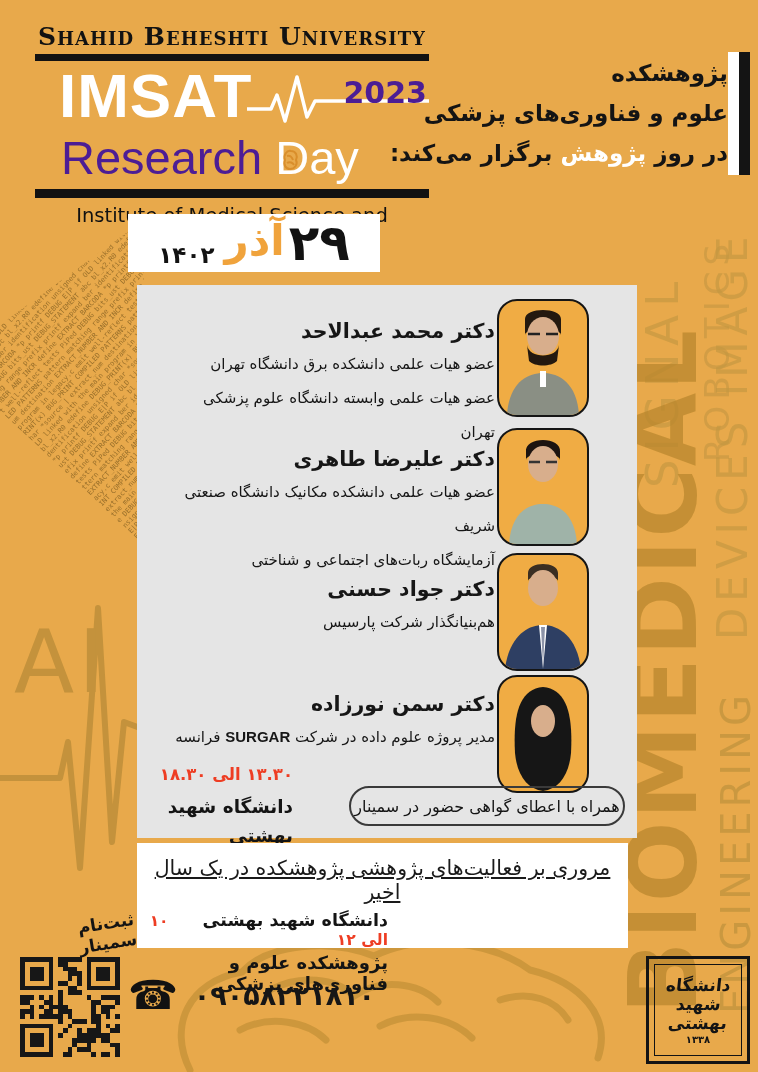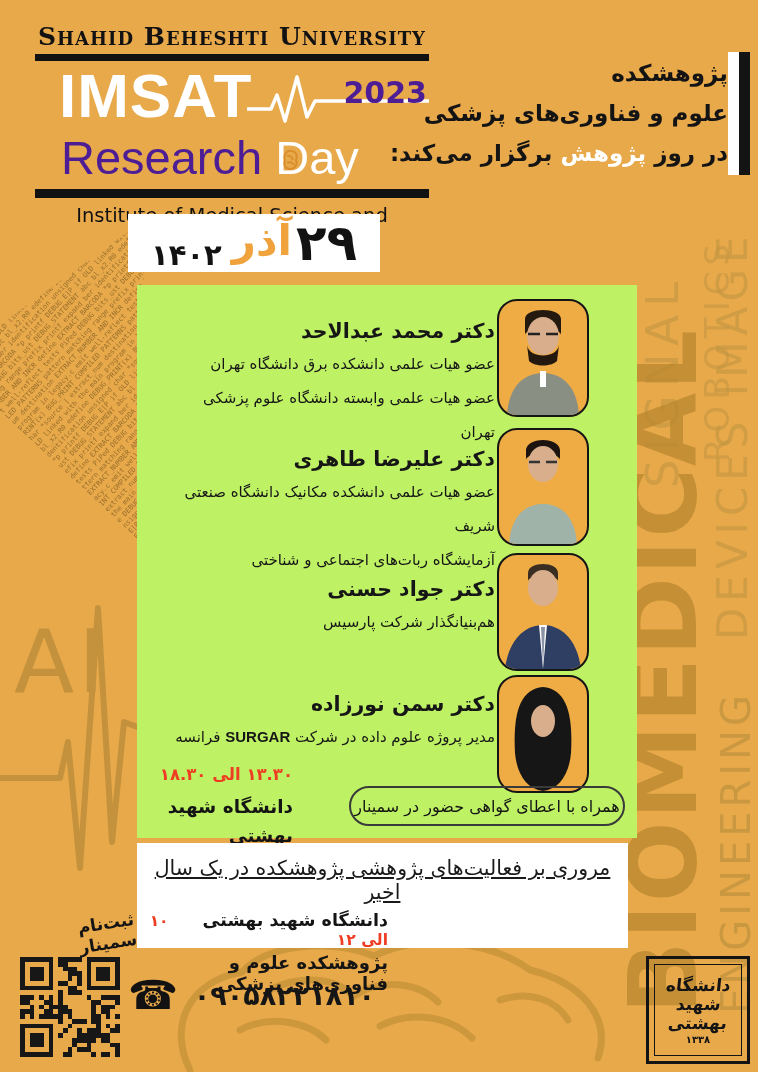--- a/index.html
+++ b/index.html
@@ -48,24 +48,24 @@
   .announce-lines{direction:rtl;text-align:right;font-weight:700;font-size:23px;line-height:40px;color:#141414;padding-top:1px;}
   .announce .hl{color:#fff;}
   .bar-white{width:11px;height:123px;background:#fff;}
   .bar-black{width:11px;height:123px;background:#141414;}
 
   
   .date-box{position:absolute;left:128px;top:214px;width:252px;height:58px;background:#fff;
     display:flex;direction:rtl;align-items:center;justify-content:center;gap:4px;}
   .date-day{font-size:50px;font-weight:900;color:#121212;line-height:1;}
   .date-month{font-size:42px;font-weight:900;color:#F0A33C;line-height:1;margin-top:-4px;}
-  .date-year{font-size:29px;font-weight:900;color:#121212;line-height:1;margin-right:6px;margin-top:25px;}
-
-  
-  .card{position:absolute;left:137px;top:285px;width:500px;height:553px;background:#bef264;}
+  .date-year{font-size:23px;font-weight:900;color:#121212;line-height:1;margin-right:6px;margin-top:25px;}
+
+  
+  .card{position:absolute;left:137px;top:285px;width:500px;height:553px;background:#e5e5e5;}
   .spk-text{position:absolute;right:142px;text-align:right;direction:rtl;color:#161616;width:330px;}
   .spk-name{font-size:20.5px;font-weight:700;margin-bottom:4px;}
   .spk-line{font-size:15px;line-height:34px;}
   .spk-line b{font-family:"Liberation Sans",sans-serif;font-size:15px;}
   .photo{position:absolute;left:360px;width:88px;height:114px;border:2.5px solid #151515;border-radius:20px;
     overflow:hidden;background:#F0AC44;}
   .schedule{position:absolute;left:6px;top:480px;width:150px;text-align:right;direction:rtl;}
   .schedule-time{font-size:16.5px;font-weight:700;color:#EE3D23;margin-bottom:8px;}
   .schedule-venue{font-size:18.5px;font-weight:700;color:#141414;line-height:29px;}
   .cert-pill{position:absolute;left:212px;top:501px;width:272px;height:36px;border:2px solid #3a3a3a;

